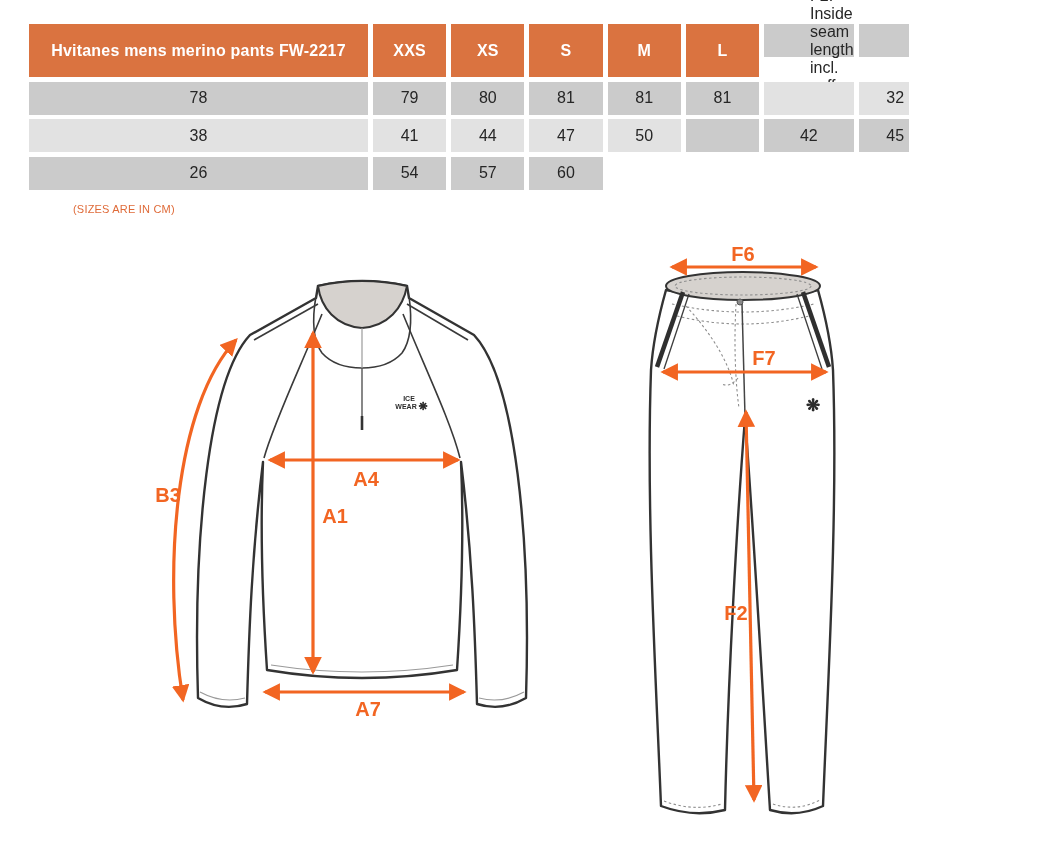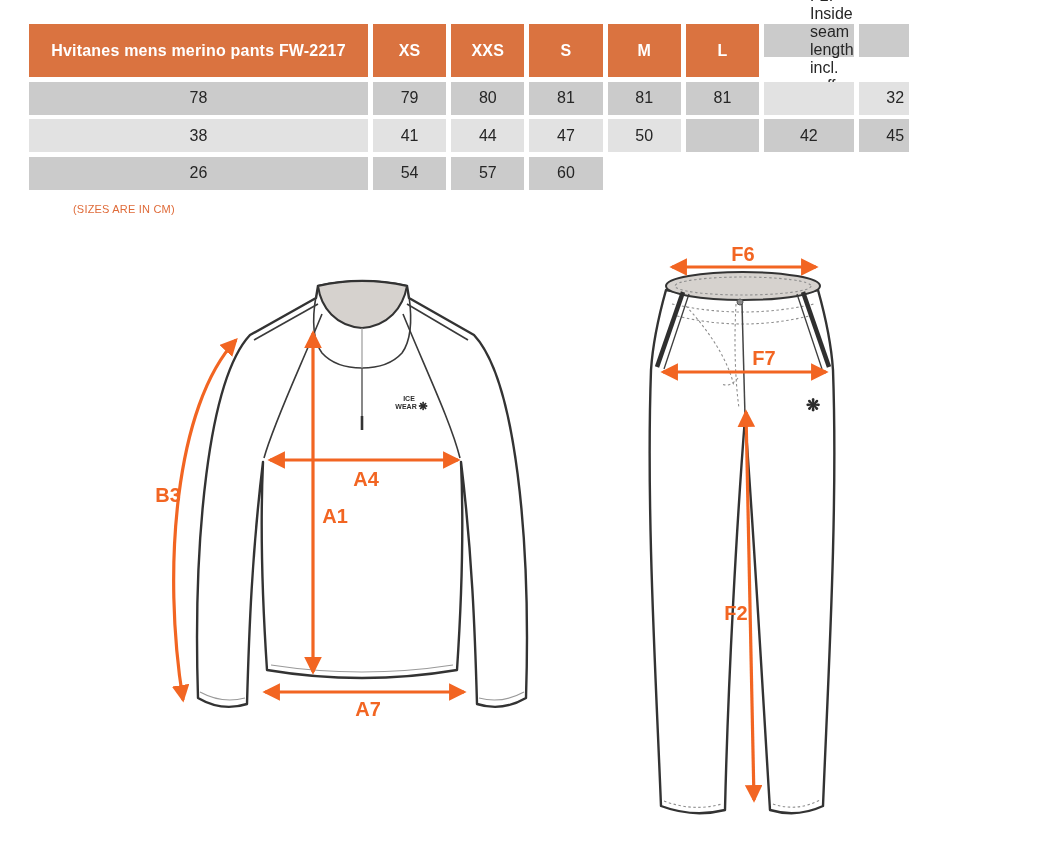--- a/index.html
+++ b/index.html
@@ -44,22 +44,22 @@
   .logotext  { fill:#2b2b2b; font-weight:bold; text-anchor:middle;
                font-family:"Liberation Sans", sans-serif; }
 </style>
 </head>
 <body>
 
 <div class="screen">
 
   <div class="size-table">
     <div class="th">Hvitanes mens merino pants FW-2217</div>
+    <div class="th">XXS</div>
     <div class="th">XS</div>
-    <div class="th">XXS</div>
     <div class="th">S</div>
     <div class="th">M</div>
     <div class="th">L</div>
 
     <div class="td label row-dark">F2. Inside seam length incl. cuff</div>
     <div class="td row-dark"></div>
     <div class="td row-dark">78</div>
     <div class="td row-dark">78</div>
     <div class="td row-dark">79</div>
     <div class="td row-dark">80</div>

